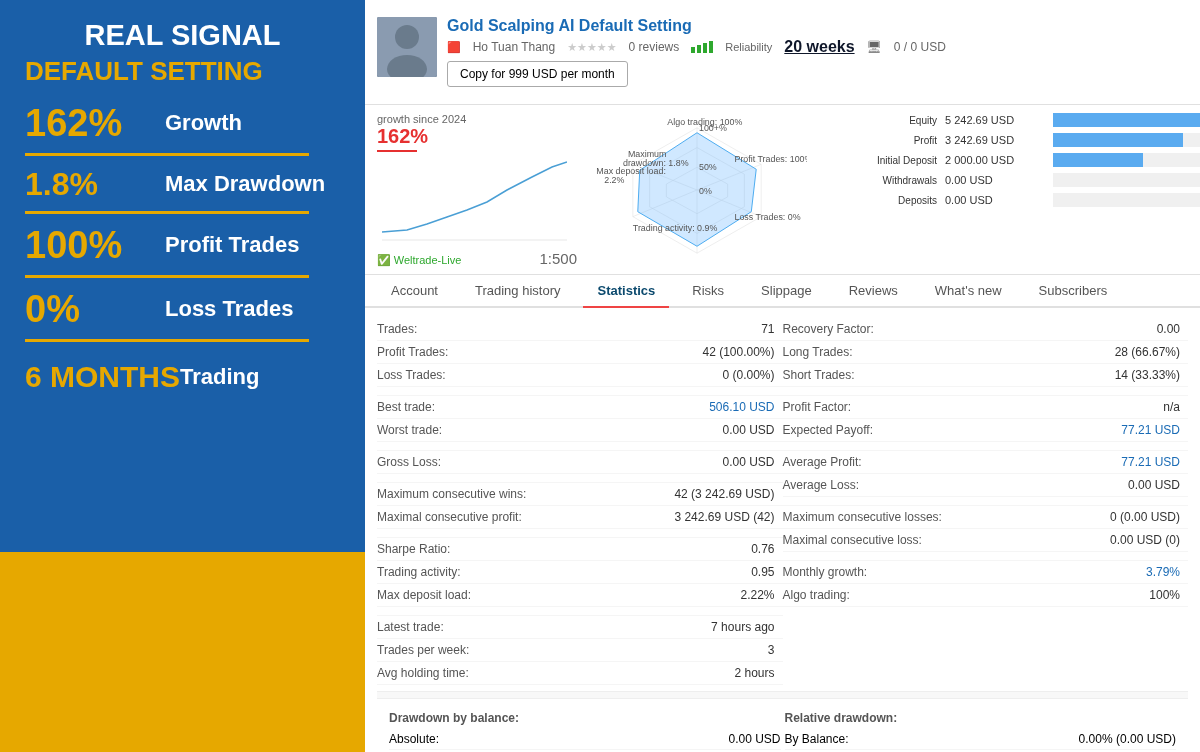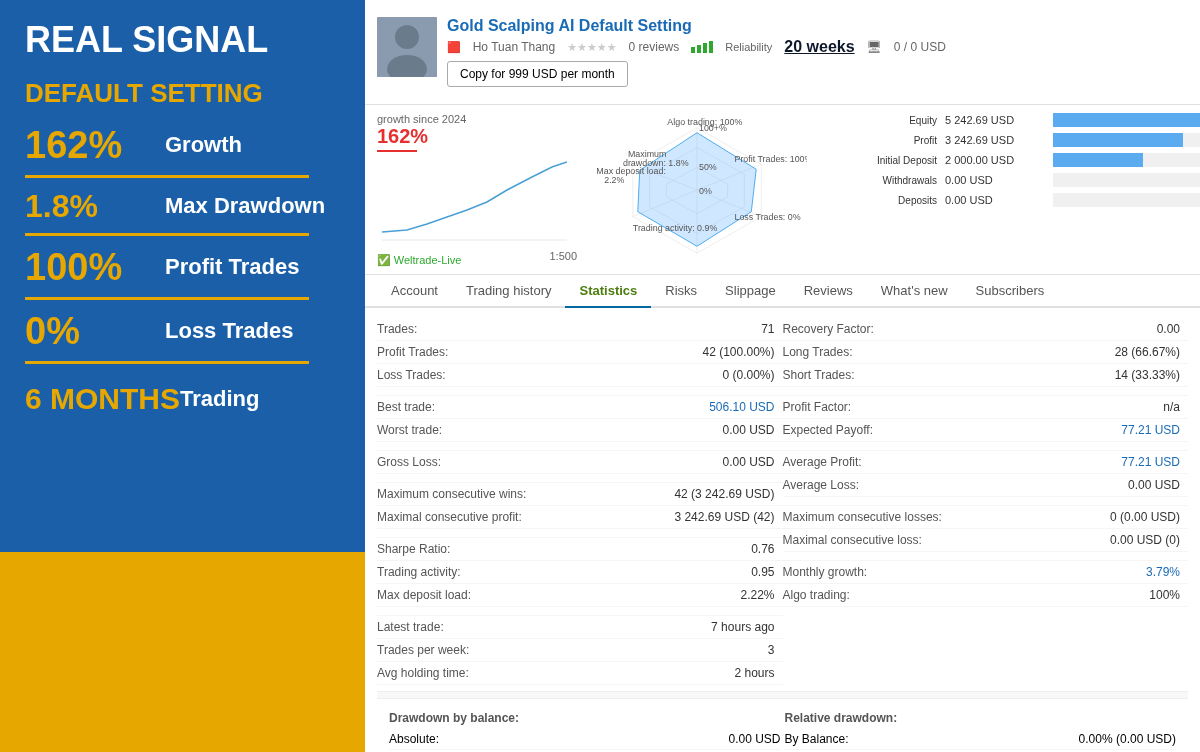--- a/index.html
+++ b/index.html
@@ -20,27 +20,28 @@
     }
     .left-panel::after {
       content: '';
       position: absolute;
       bottom: 0; left: 0; right: 0;
       height: 200px;
       background: #e6a800;
       z-index: 0;
     }
     .real-signal {
-      font-size: 36px;
+      font-size: 29px;
       font-weight: 900;
       color: white;
       line-height: 1.1;
-      margin-bottom: 18px;
+      margin-bottom: 4px;
       position: relative;
       z-index: 1;
+      text-align: center;
     }
     .stat-row {
       display: flex;
       align-items: center;
       margin-bottom: 8px;
       position: relative;
       z-index: 1;
     }
     .stat-pct {
       font-size: 38px;
@@ -184,40 +185,40 @@
     .equity-label { width: 110px; text-align: right; color: #333; font-size: 10px; }
     .equity-value { width: 100px; color: #333; font-size: 11px; }
     .equity-bar-container { width: 180px; height: 14px; background: #f0f0f0; }
     .equity-bar { height: 14px; background: #5aabf0; }
 
     .broker-info {
       font-size: 11px;
       color: #2ea82e;
       padding-top: 4px;
     }
-    .leverage-info { font-size: 11px; color: #666; }
+    .leverage-info { font-size: 15px; color: #666; }
 
     
     .tabs {
       display: flex;
       border-bottom: 2px solid #e0e0e0;
       padding: 0 12px;
-      gap: 0;
+      gap: 9px;
     }
     .tab {
       padding: 8px 14px;
       font-size: 13px;
       cursor: pointer;
       color: #555;
       border-bottom: 2px solid transparent;
       margin-bottom: -2px;
     }
     .tab.active {
-      color: #4d7c0f;
-      border-bottom: 2px solid #0369a1;
+      color: #0c4a6e;
+      border-bottom: 2px solid #ef4444;
       font-weight: 600;
     }
 
     
     .stats-table {
       padding: 10px 12px;
       font-size: 12px;
     }
     .stats-grid {
       display: grid;

